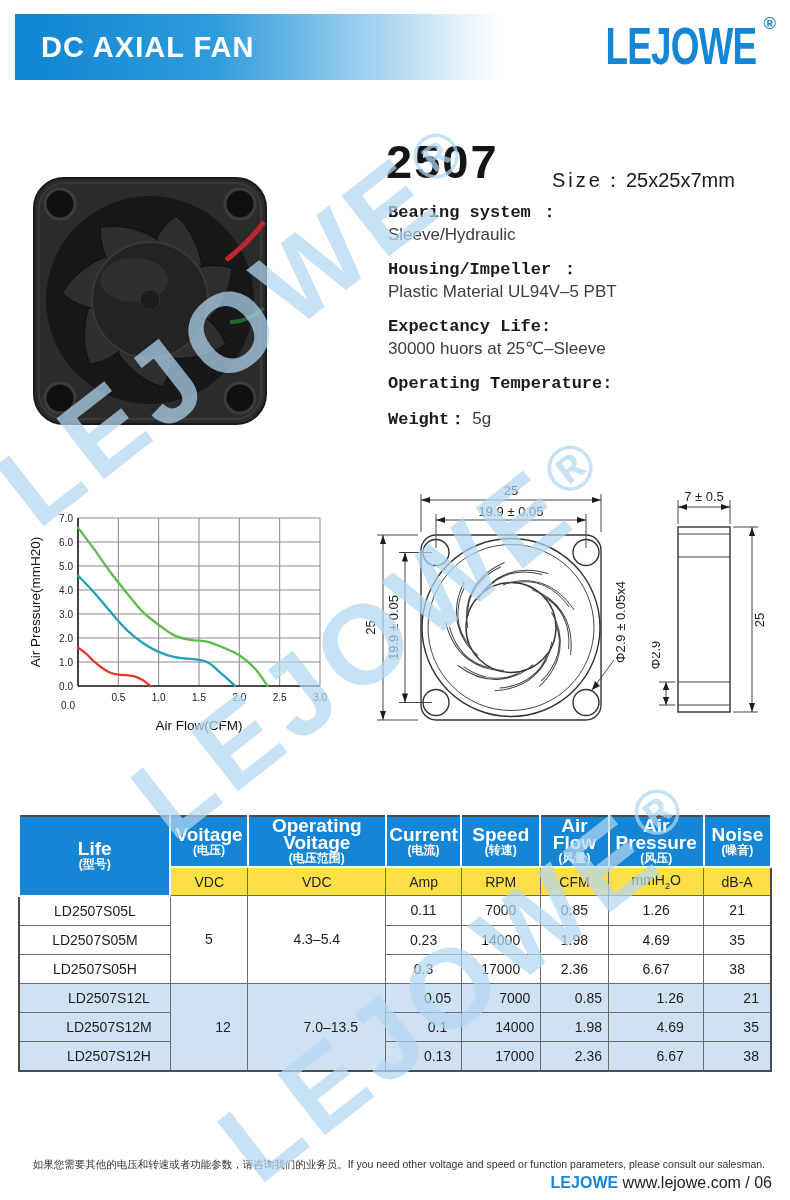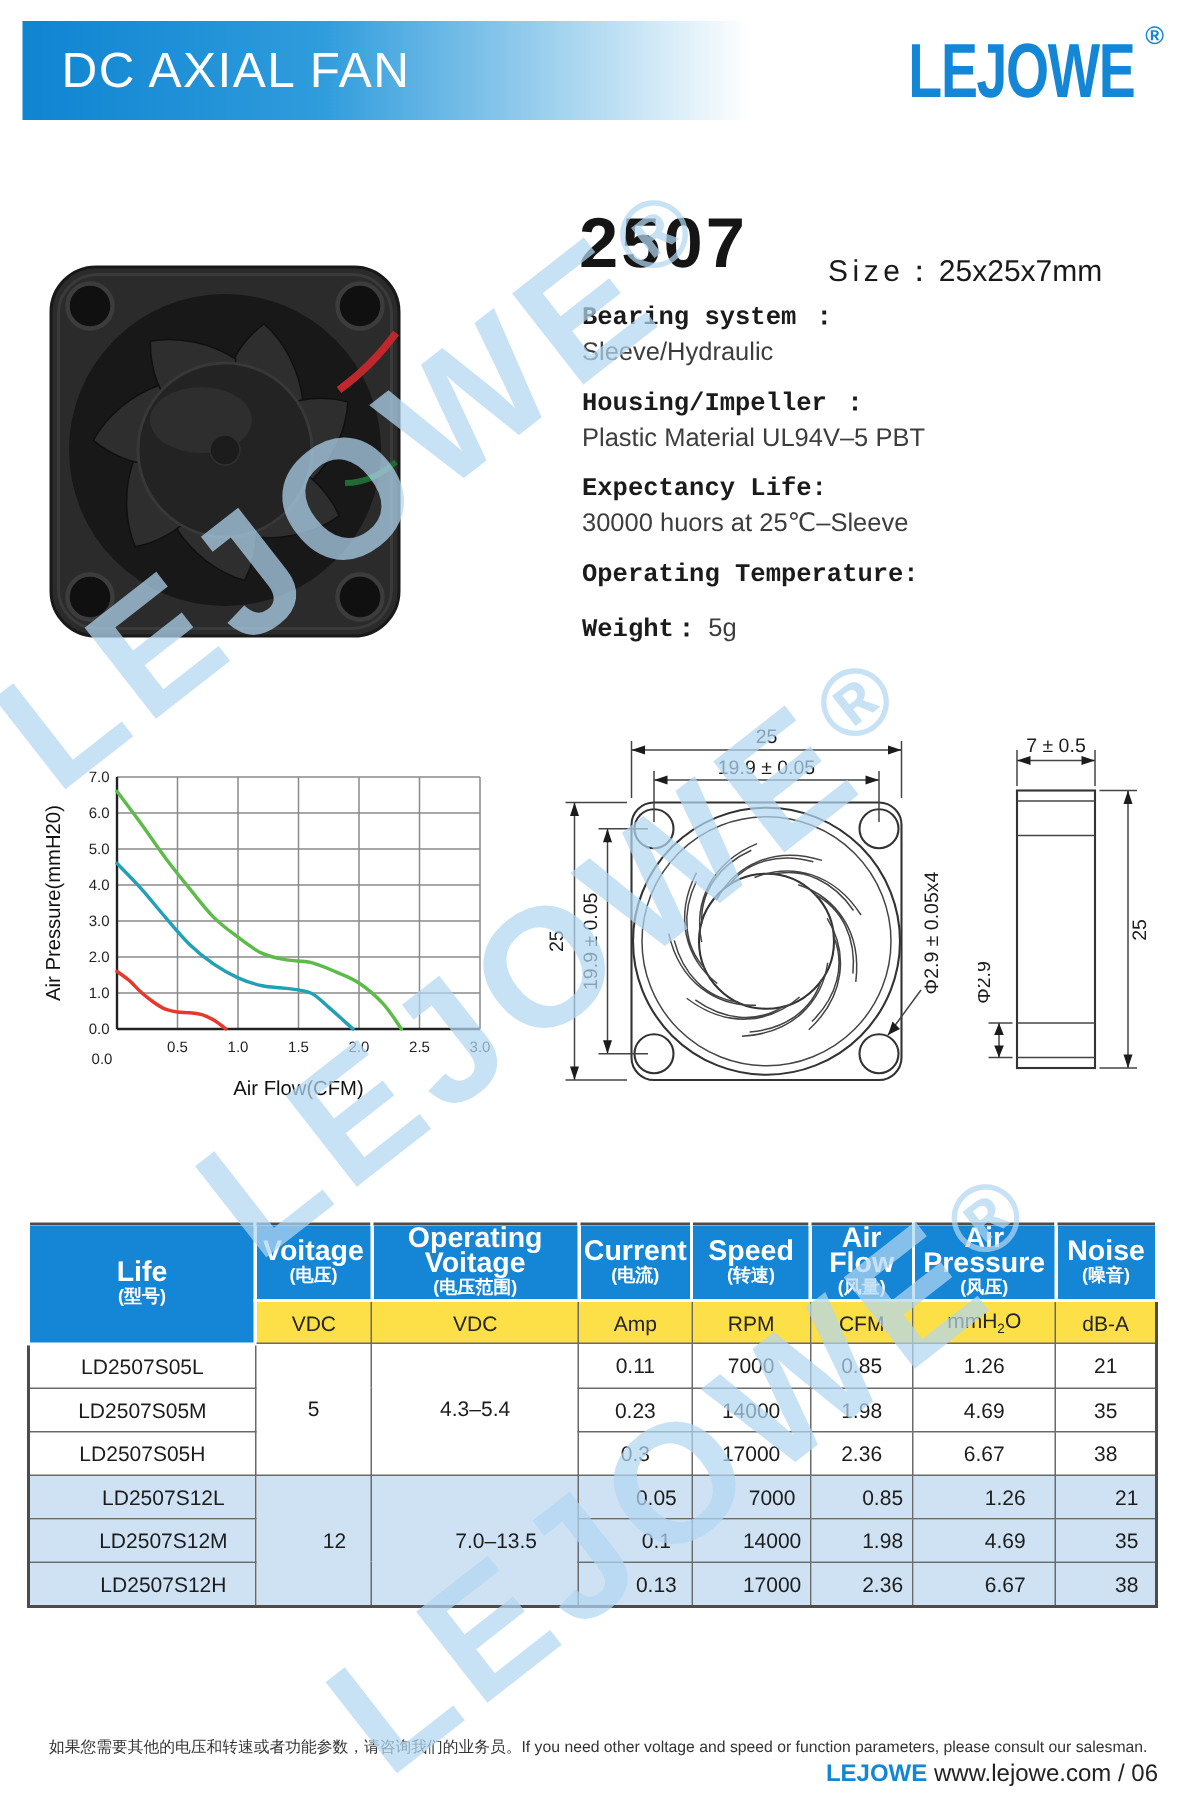--- a/index.html
+++ b/index.html
@@ -3,21 +3,21 @@
 <meta charset="utf-8">
 <style>
   html,body{margin:0;padding:0;background:#e8e8e8;}
   .page{position:relative;width:790px;height:1200px;background:#fff;overflow:hidden;
         font-family:"Liberation Sans","DejaVu Sans",sans-serif;color:#222;margin:0 auto;}
 
   
   .band{position:absolute;left:15px;top:14px;width:500px;height:66px;
         background:linear-gradient(90deg,#0f84d2 0%,#2f9cdc 40%,rgba(255,255,255,0) 97%);}
   .band-title{position:absolute;left:26px;top:0;height:66px;line-height:66px;
-        color:#fff;font-size:33px;font-weight:normal;letter-spacing:1px;}
+        color:#fff;font-size:29px;font-weight:bold;letter-spacing:1px;}
   .logo{position:absolute;right:34px;top:18px;color:#1486d6;font-weight:bold;
         font-size:42px;letter-spacing:-1px;transform:scale(.88,1.22);transform-origin:right top;}
   .logo-r{position:absolute;right:14px;top:14px;color:#1486d6;font-size:17px;font-weight:bold;}
 
   
   .fan-photo{position:absolute;left:30px;top:172px;}
   .model-no{position:absolute;left:386px;top:134px;font-size:47px;font-weight:bold;
         color:#151515;letter-spacing:2px;}
   .size-line{position:absolute;left:552px;top:167px;font-size:20px;color:#1a1a1a;}
   .size-line .sz-label{letter-spacing:3px;}

